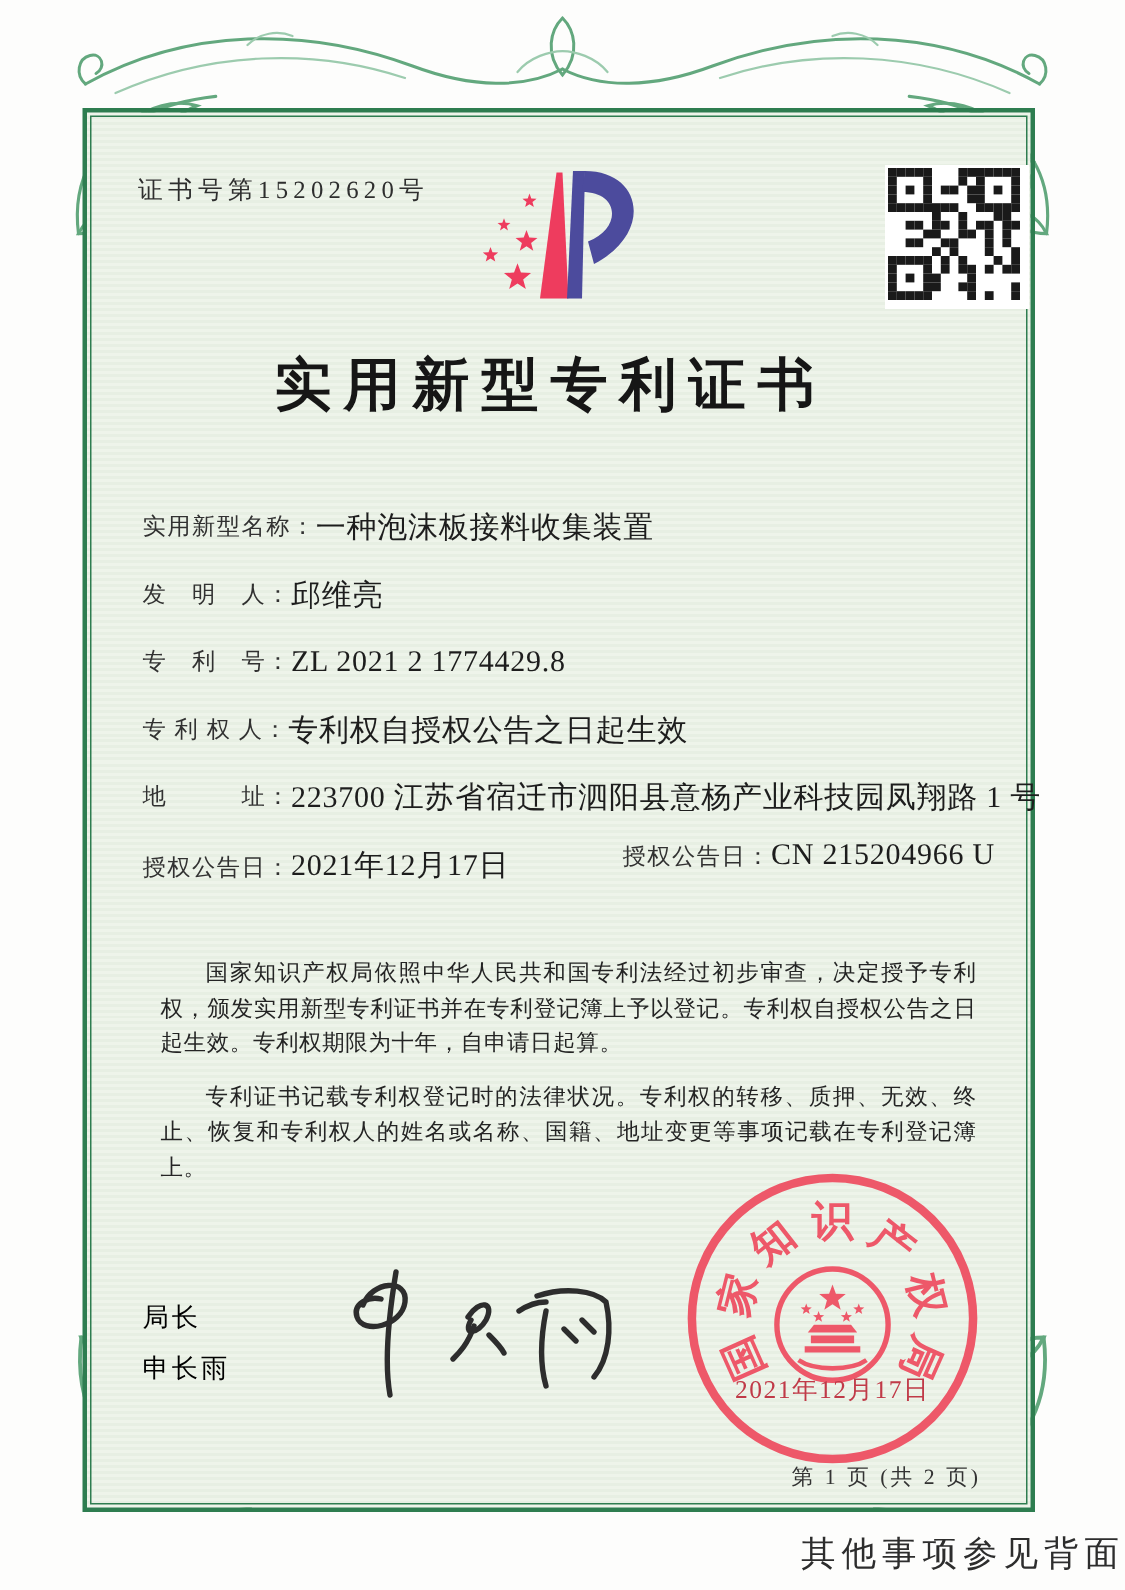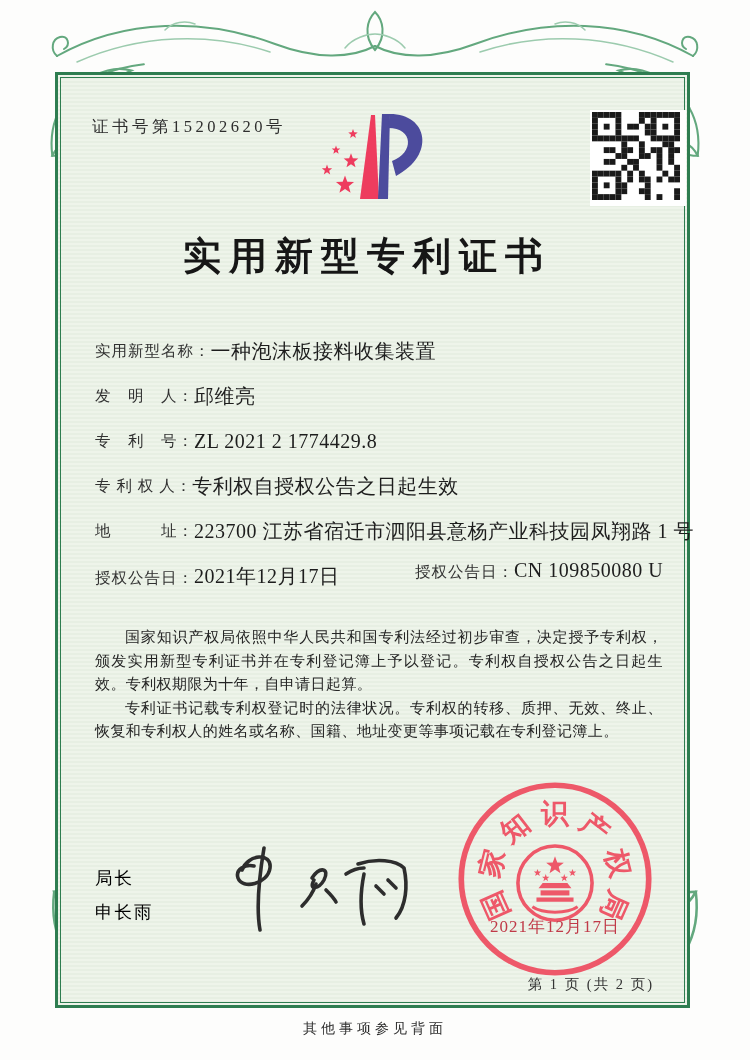--- a/index.html
+++ b/index.html
@@ -52,35 +52,35 @@
   
   .fields{position:absolute;left:95px;top:324px;width:568px;}
   .frow{height:45px;display:flex;align-items:center;position:relative;padding-top:10px;box-sizing:border-box;}
   .flabel{font-size:15.5px;color:#313131;letter-spacing:1px;white-space:pre;}
   .fvalue{font-size:20px;color:#1d1d1d;letter-spacing:0.5px;white-space:pre;}
   .pair{display:flex;align-items:baseline;}
   .pair2{position:absolute;left:320px;top:10px;}
   
   .body-text{position:absolute;left:95px;top:626px;width:568px;}
   .body-text p{
-    margin:0;font-size:15px;line-height:23.5px;text-indent:2em;
+    margin:12px;font-size:15px;line-height:23.5px;text-indent:2em;
     text-align:justify;letter-spacing:0.4px;color:#242424;
   }
   
   .signer{position:absolute;left:95px;top:866px;font-size:17.5px;letter-spacing:2px;color:#000000;}
   .signer div{margin-bottom:10px;}
   .signature{position:absolute;left:208px;top:836px;width:214px;height:96px;}
   .seal{position:absolute;left:452px;top:776px;width:206px;height:206px;opacity:0.93;}
   .seal-char{font-size:27px;font-weight:bold;fill:var(--seal_red);font-family:"Liberation Serif",serif;}
   .seal-date{
     position:absolute;left:448px;top:915px;width:214px;text-align:center;
     font-size:17px;color:var(--date_red);letter-spacing:1px;z-index:3;
   }
   .page-num{position:absolute;left:0;top:975px;width:654px;text-align:right;font-size:14.5px;color:#333;letter-spacing:2px;}
-  .back-note{position:absolute;left:0;top:1020px;width:750px;text-align:center;font-size:14px;color:#2d2d2d;letter-spacing:4px;}
+  .back-note{position:absolute;left:0;top:1020px;width:750px;text-align:right;font-size:23px;color:#2d2d2d;letter-spacing:4px;}
   .stroke-g{stroke:var(--flourish_green);fill:none;stroke-width:2;stroke-linecap:round;}
   .stroke-g-light{stroke:#9ccbae;fill:none;stroke-width:1.5;stroke-linecap:round;}
   .sig-stroke{stroke:#2d2d2d;fill:none;stroke-width:3.6;stroke-linecap:round;stroke-linejoin:round;}
 </style>
 </head>
 <body>
 
 <div class="ornament orn-top">
   <svg width="660" height="64" viewBox="0 0 660 64">
     <path class="stroke-g" d="M12,52 C80,14 160,14 230,40 C270,55 305,55 330,42"></path>
@@ -293,21 +293,21 @@
     <span class="flabel">地　　　址：</span>
       <span class="fvalue">223700 江苏省宿迁市泗阳县意杨产业科技园凤翔路 1 号</span>
   </div>
   <div class="frow">
     <span class="pair">
       <span class="flabel">授权公告日：</span>
         <span class="fvalue">2021年12月17日</span>
     </span>
     <span class="pair pair2">
       <span class="flabel">授权公告日：</span>
-        <span class="fvalue">CN 109850080 U</span>
+        <span class="fvalue">CN 215204966 U</span>
     </span>
   </div>
 </div>
 
 <div class="body-text">
   <p>国家知识产权局依照中华人民共和国专利法经过初步审查，决定授予专利权，颁发实用新型专利证书并在专利登记簿上予以登记。专利权自授权公告之日起生效。专利权期限为十年，自申请日起算。</p>
   <p>专利证书记载专利权登记时的法律状况。专利权的转移、质押、无效、终止、恢复和专利权人的姓名或名称、国籍、地址变更等事项记载在专利登记簿上。</p>
 </div>
 
 <div class="signer">

